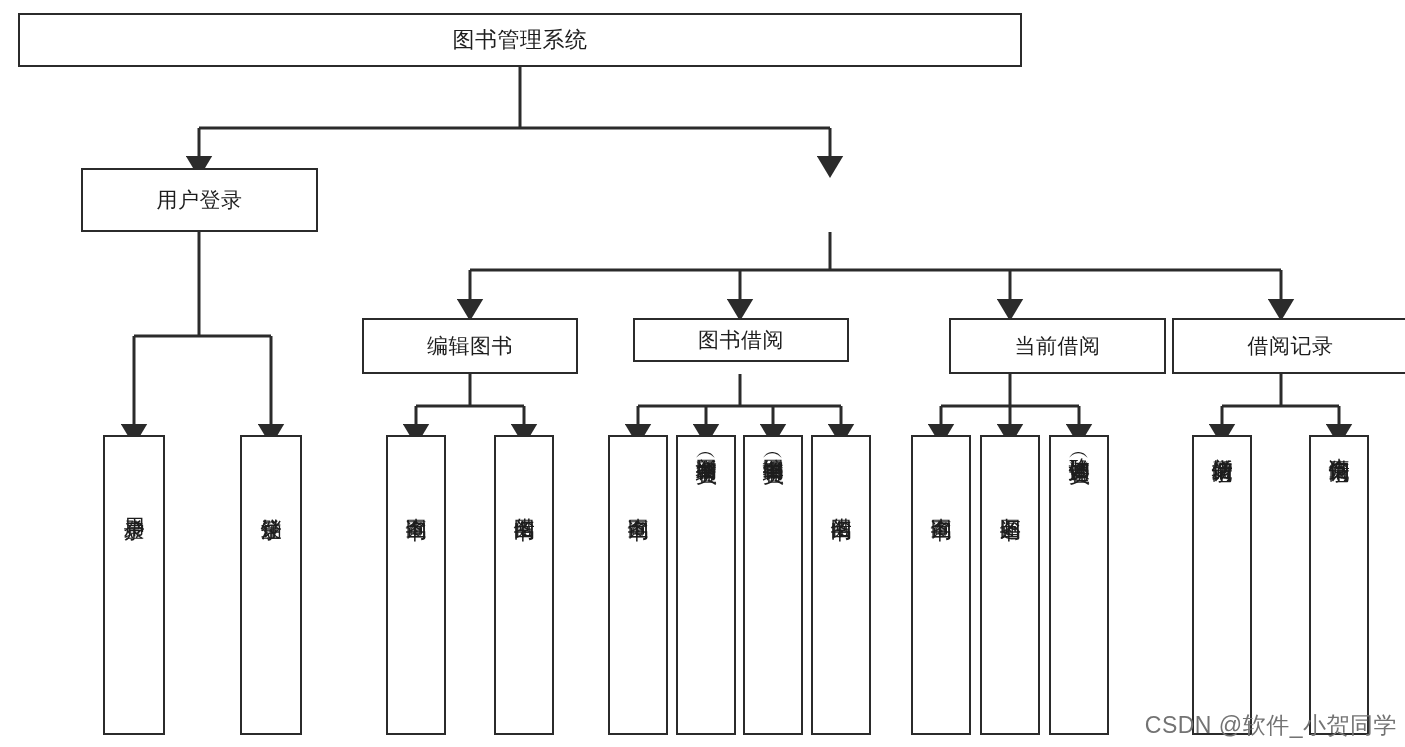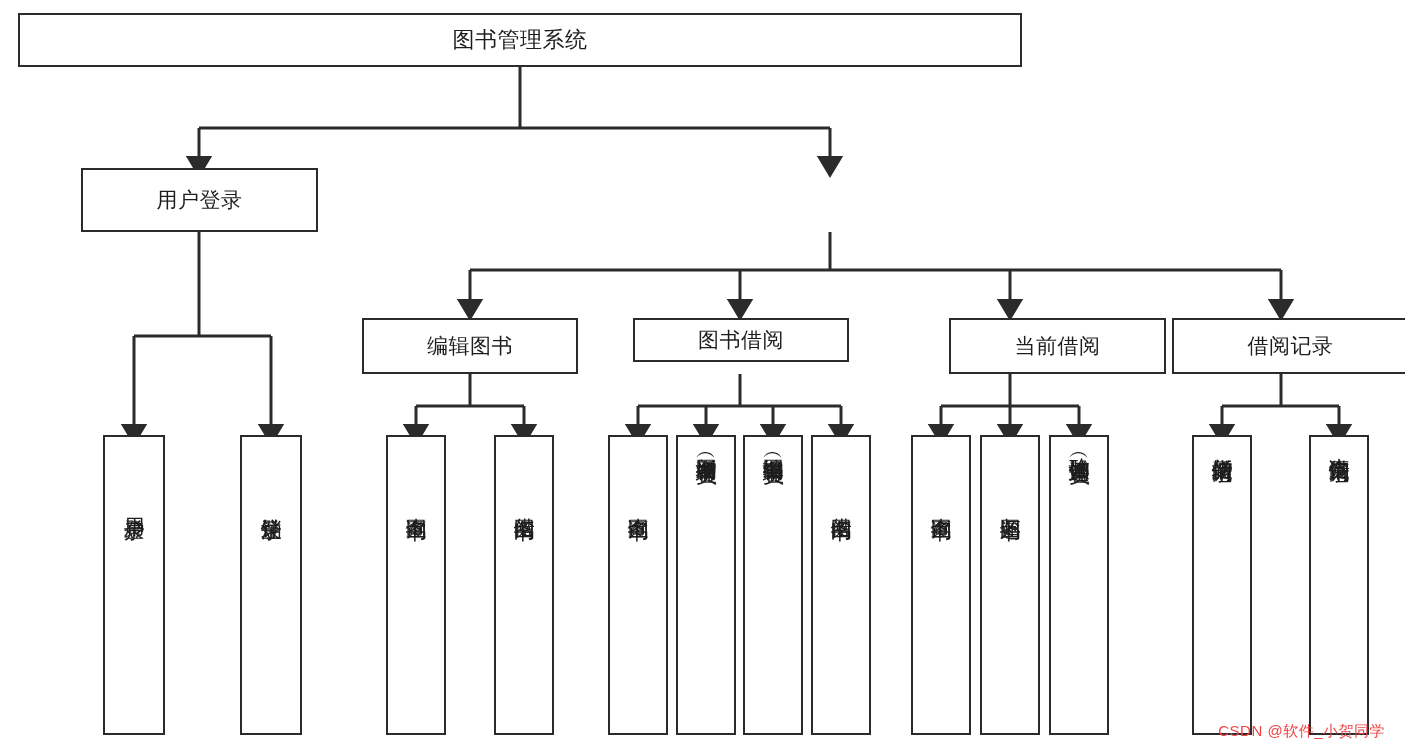--- a/index.html
+++ b/index.html
@@ -61,24 +61,24 @@
     white-space: nowrap;
   }
   .node.vert.mid .label {
     margin-top: 60px;
   }
   .node.vert.tall .label {
     margin-top: 0px;
   }
   .watermark {
     position: absolute;
-    right: 20px;
+    right: 8px;
     bottom: 6px;
-    font-size: 15px;
-    color: #ef4444;
+    font-size: 23px;
+    color: #737373;
     letter-spacing: 0.5px;
     white-space: nowrap;
   }
 </style>
 </head>
 <body>
 
 <div id="stage">
 
   <svg id="wires" viewBox="0 0 1405 747" width="1405" height="747" xmlns="http://www.w3.org/2000/svg">

